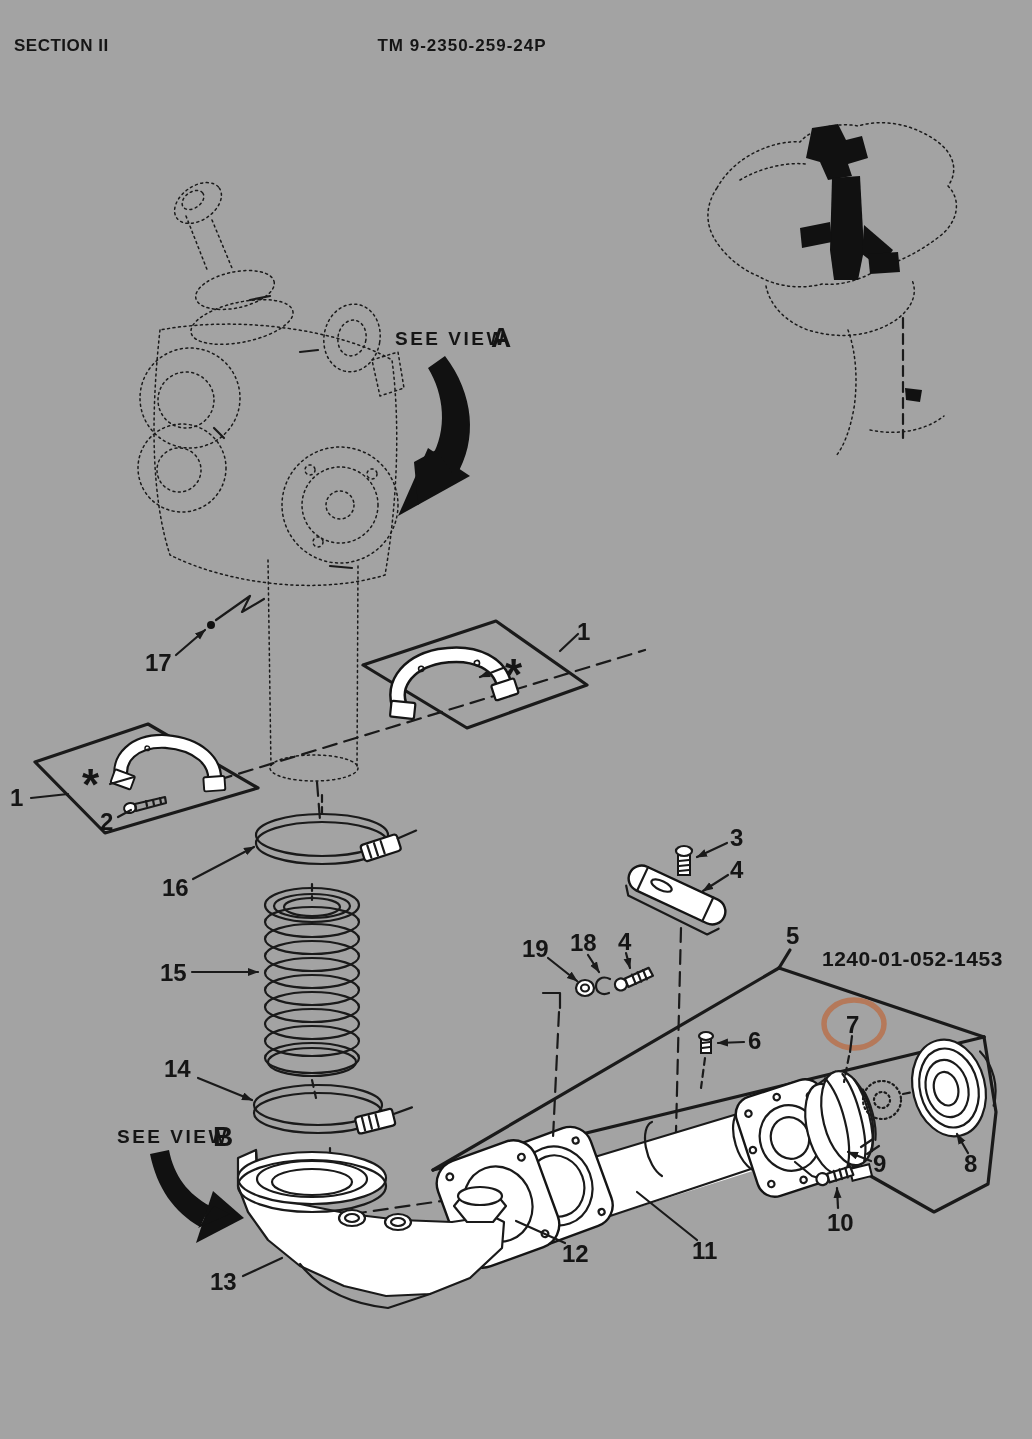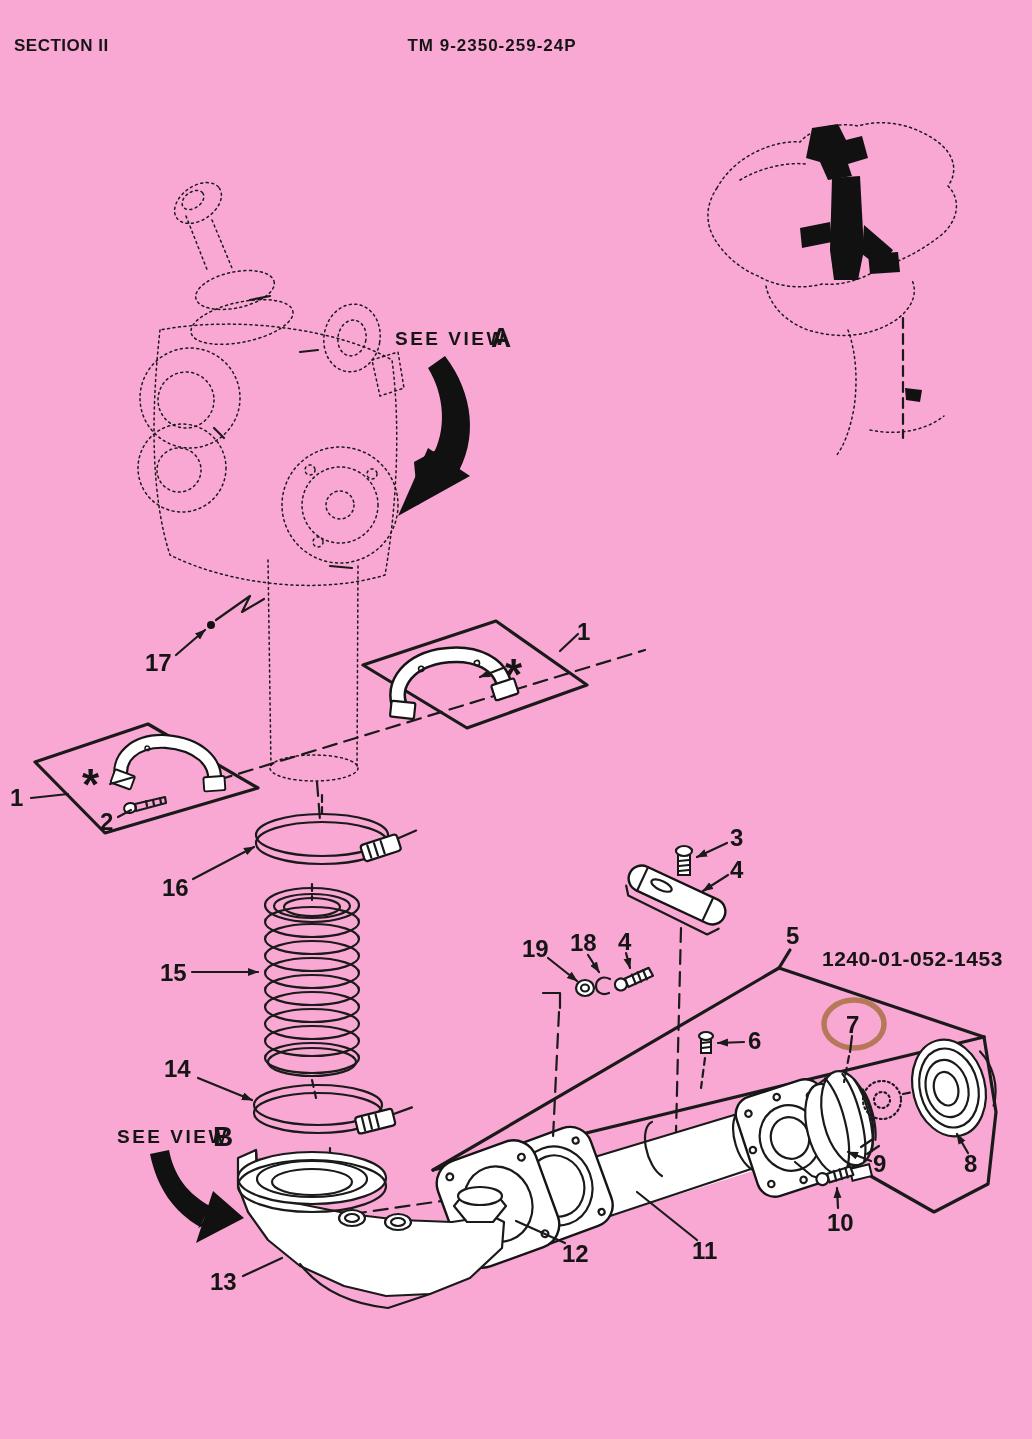--- a/index.html
+++ b/index.html
@@ -1,19 +1,19 @@
 <!DOCTYPE html>
 <html><head>
 <meta charset="utf-8">
 <style>
   html,body{margin:0;padding:0;background:#e8e8e8;}
-  .page{position:relative;width:1032px;height:1439px;background:#f9a8d4;overflow:hidden;
+  .page{position:relative;width:1032px;height:1439px;background:#a3a3a3;overflow:hidden;
         font-family:"Liberation Sans", sans-serif;color:#151515;}
   .hdr-left{position:absolute;left:14px;top:36px;font-size:17px;font-weight:bold;letter-spacing:.5px;}
-  .hdr-tm{position:absolute;left:0;top:36px;width:924px;text-align:center;font-size:17px;font-weight:bold;letter-spacing:1px;padding-left:30px;}
+  .hdr-tm{position:absolute;left:0;top:36px;width:924px;text-align:center;font-size:17px;font-weight:bold;letter-spacing:1px;}
   .caption{position:absolute;left:0;top:1348px;width:990px;text-align:center;
            font-family:"Liberation Serif", serif;font-style:italic;font-weight:bold;
            font-size:20px;word-spacing:7px;letter-spacing:.2px;}
   svg{position:absolute;left:0;top:0;}
   svg text{font-family:"Liberation Sans", sans-serif;font-weight:bold;fill:#151515;}
   .co{font-size:24px;}
   .seeview{font-size:19px;letter-spacing:2.5px;}
   .viewletter{font-size:28px;}
   .ast{font-size:44px;}
   .nsn{font-size:21px;letter-spacing:.5px;}

